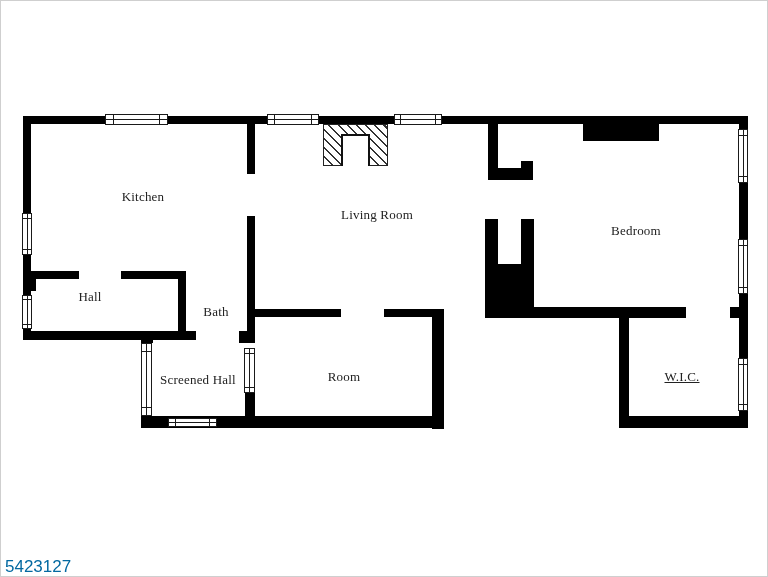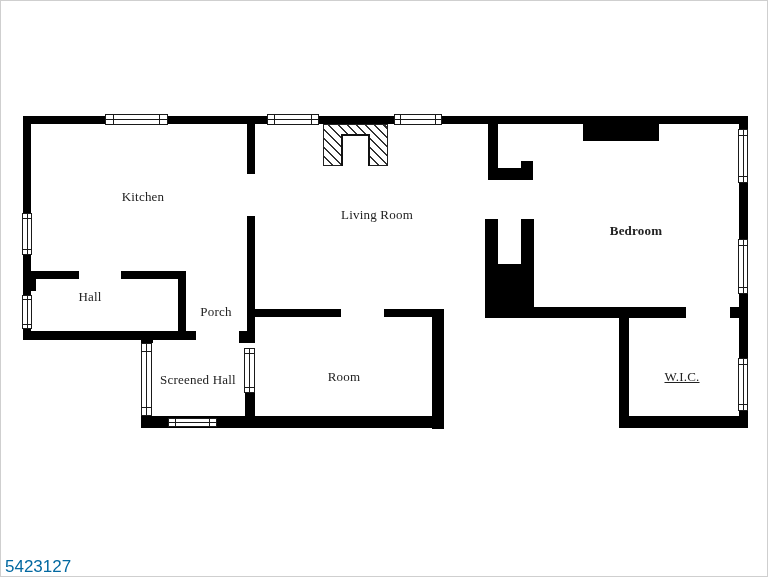--- a/index.html
+++ b/index.html
@@ -94,22 +94,22 @@
   <div class="win win-h" style="left:167px;top:417px;width:49px;height:9px;"></div>
   <div class="win win-v" style="left:737px;top:128px;width:10px;height:54px;"></div>
   <div class="win win-v" style="left:737px;top:238px;width:10px;height:55px;"></div>
   <div class="win win-v" style="left:737px;top:357px;width:10px;height:53px;"></div>
 
   <div class="fireplace-hatch" style="left:322px;top:123px;width:65px;height:42px;"></div>
   <div class="firebox" style="left:340px;top:133px;width:29px;height:32px;"></div>
 
   <div class="room-label" style="left:142px;top:196px;text-align:right;">Kitchen</div>
   <div class="room-label" style="left:376px;top:214px;">Living Room</div>
-  <div class="room-label" style="left:635px;top:230px;font-weight:bold;">Bedroom</div>
+  <div class="room-label" style="left:635px;top:230px;">Bedroom</div>
   <div class="room-label" style="left:89px;top:296px;">Hall</div>
-  <div class="room-label" style="left:215px;top:311px;">Porch</div>
+  <div class="room-label" style="left:215px;top:311px;">Bath</div>
   <div class="room-label" style="left:197px;top:379px;">Screened Hall</div>
   <div class="room-label" style="left:343px;top:376px;text-align:center;">Room</div>
   <div class="room-label" style="left:681px;top:376px;text-decoration:underline;">W.I.C.</div>
 
   <div class="plan-id">5423127</div>
 
 </div>
 
 </body></html>

